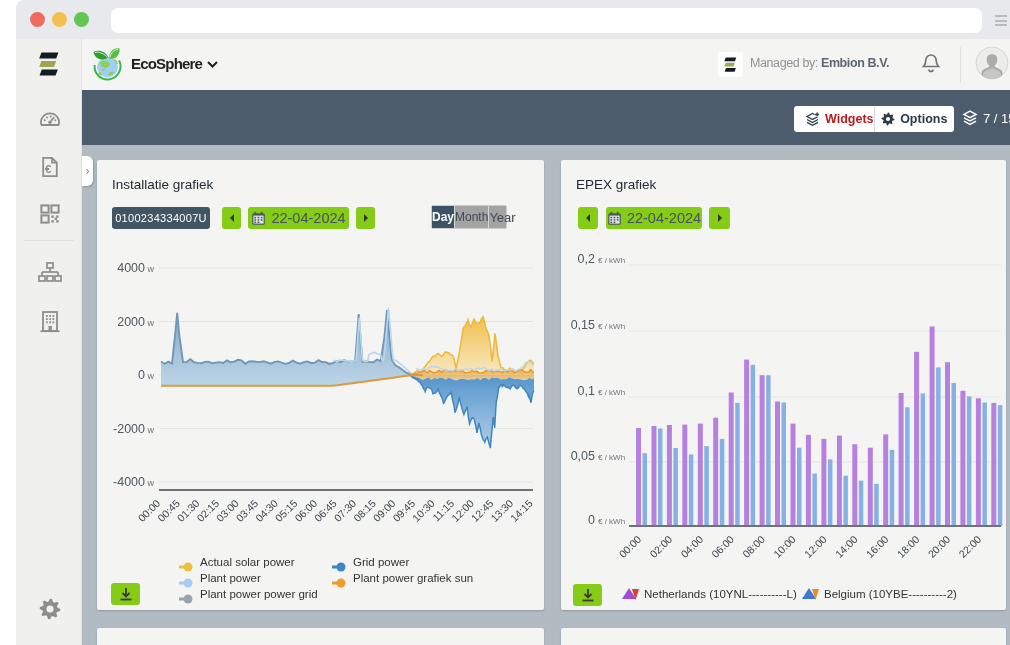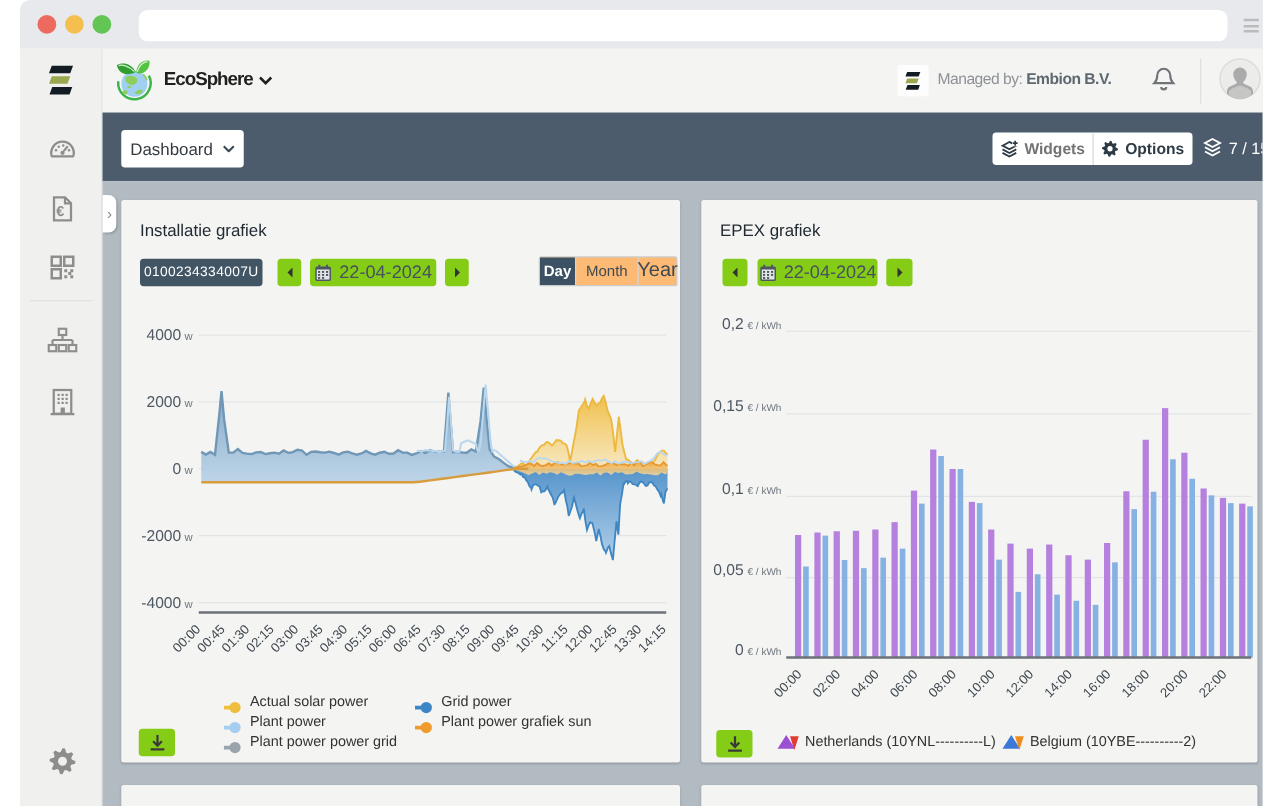--- a/index.html
+++ b/index.html
@@ -147,26 +147,22 @@
           </g>
         </svg>
       </div>
  <div class="icon" style="top:506px">
         <svg width="22" height="22" viewBox="0 0 16 16">
           <path d="M8.00 0.50 L9.46 0.64 L10.10 2.92 L11.06 3.43 L13.30 2.70 L14.24 3.83 L13.08 5.90 L13.39 6.93 L15.50 8.00 L15.36 9.46 L13.08 10.10 L12.57 11.06 L13.30 13.30 L12.17 14.24 L10.10 13.08 L9.07 13.39 L8.00 15.50 L6.54 15.36 L5.90 13.08 L4.94 12.57 L2.70 13.30 L1.76 12.17 L2.92 10.10 L2.61 9.07 L0.50 8.00 L0.64 6.54 L2.92 5.90 L3.43 4.94 L2.70 2.70 L3.83 1.76 L5.90 2.92 L6.93 2.61 Z M10.60 8.00 A2.6 2.6 0 1 0 5.40 8.00 A2.6 2.6 0 1 0 10.60 8.00 Z" fill="#8d8d8b" fill-rule="evenodd"></path>
         </svg>
       </div>
 </div>
 <div class="navbar">
- <div style="position:absolute;left:15px;top:14px;width:98px;height:30px;background:#fff;border-radius:3px;display:flex;align-items:center;justify-content:center;font-size:13.5px;color:#333a40">Dashboard&nbsp;&nbsp;
- <svg width="10" height="6">
-          <path d="M1 1 L5 5 L9 1" fill="none" stroke="#374650" stroke-width="1.6"></path>
-        </svg></div>
  <div style="position:absolute;left:712px;top:16px;width:160px;height:26px;background:#fff;border-radius:3px;display:flex">
-  <div style="flex:1;display:flex;align-items:center;justify-content:center;font-size:12.5px;font-weight:bold;color:#737373;border-right:1px solid #d8d8d8;gap:5px"><svg width="15" height="15" viewBox="0 0 15 15">
+  <div style="flex:1;display:flex;align-items:center;justify-content:flex-end;font-size:12.5px;font-weight:bold;color:#b91c1c;border-right:1px solid #d8d8d8;gap:5px"><svg width="15" height="15" viewBox="0 0 15 15">
             <path d="M7.5 1.5 L13 4.5 L7.5 7.5 L2 4.5 Z" fill="none" stroke="#2e3a44" stroke-width="1.4"></path>
             <path d="M2 7.5 L7.5 10.5 L13 7.5" fill="none" stroke="#2e3a44" stroke-width="1.4"></path>
             <path d="M2 10.3 L7.5 13.3 L13 10.3" fill="none" stroke="#2e3a44" stroke-width="1.4"></path>
             <rect x="9.6" y="0" width="5" height="5" fill="#fff"></rect>
             <path d="M12.1 0.5 v4 M10.1 2.5 h4" stroke="#2e3a44" stroke-width="1.3"></path>
           </svg>Widgets</div>
   <div style="flex:1;display:flex;align-items:center;justify-content:center;font-size:12.5px;font-weight:bold;color:#2e3a44;gap:5px"><svg width="14" height="14" viewBox="0 0 16 16">
             <path d="M8.00 0.70 L9.42 0.84 L10.07 3.01 L11.00 3.51 L13.16 2.84 L14.07 3.94 L12.99 5.93 L13.30 6.95 L15.30 8.00 L15.16 9.42 L12.99 10.07 L12.49 11.00 L13.16 13.16 L12.06 14.07 L10.07 12.99 L9.05 13.30 L8.00 15.30 L6.58 15.16 L5.93 12.99 L5.00 12.49 L2.84 13.16 L1.93 12.06 L3.01 10.07 L2.70 9.05 L0.70 8.00 L0.84 6.58 L3.01 5.93 L3.51 5.00 L2.84 2.84 L3.94 1.93 L5.93 3.01 L6.95 2.70 Z M10.40 8.00 A2.4 2.4 0 1 0 5.60 8.00 A2.4 2.4 0 1 0 10.40 8.00 Z" fill="#2e3a44" fill-rule="evenodd"></path>
           </svg>Options</div>
  </div>
@@ -202,24 +198,24 @@
             <rect x="9.8" y="8.2" width="1.7" height="1.5"></rect>
             <rect x="3.4" y="10.6" width="1.7" height="1.5"></rect>
             <rect x="6.6" y="10.6" width="1.7" height="1.5"></rect>
           </g>
         </svg>22-04-2024</div>
  <div class="btn" style="left:259px;top:47px;width:19px;height:22px">
         <svg width="6" height="8">
           <path d="M1 0 L5 4 L1 8 Z" fill="#333"></path>
         </svg>
       </div>
- <div style="position:absolute;left:334px;top:45px;width:111px;height:24px;display:flex;border:1px solid #ccc;border-radius:2px;background:#fdba74">
+ <div style="position:absolute;left:334px;top:45px;width:76px;height:24px;display:flex;border:1px solid #ccc;border-radius:2px;background:#a3a3a3">
   <div style="width:28px;background:#3c5164;color:#fff;font-weight:bold;font-size:12px;display:flex;align-items:center;justify-content:center">Day</div>
   <div style="flex:1;font-size:12px;color:#3f4952;display:flex;align-items:center;justify-content:center;border-right:1px solid #d5d5d5;border-left:1px solid #d5d5d5">Month</div>
-  <div style="width:30px;font-size:16px;color:#3f4952;display:flex;align-items:center;justify-content:center">Year</div>
+  <div style="width:30px;font-size:13px;color:#3f4952;display:flex;align-items:center;justify-content:center">Year</div>
  </div>
  <div style="position:absolute;left:0;top:0;width:447px;height:510px">
         <svg width="447" height="450" viewBox="0 0 447 450" style="position:absolute;left:0;top:0">
 <defs>
 <linearGradient id="gBlue" x1="0" y1="150" x2="0" y2="226" gradientUnits="userSpaceOnUse">
  <stop offset="0" stop-color="#7da4c4" stop-opacity="0.95"></stop>
               <stop offset="1" stop-color="#b9d2e7" stop-opacity="0.92"></stop>
 </linearGradient>
 <linearGradient id="gYellow" x1="0" y1="0" x2="0" y2="1">
  <stop offset="0" stop-color="#f0bd43" stop-opacity="0.95"></stop>

